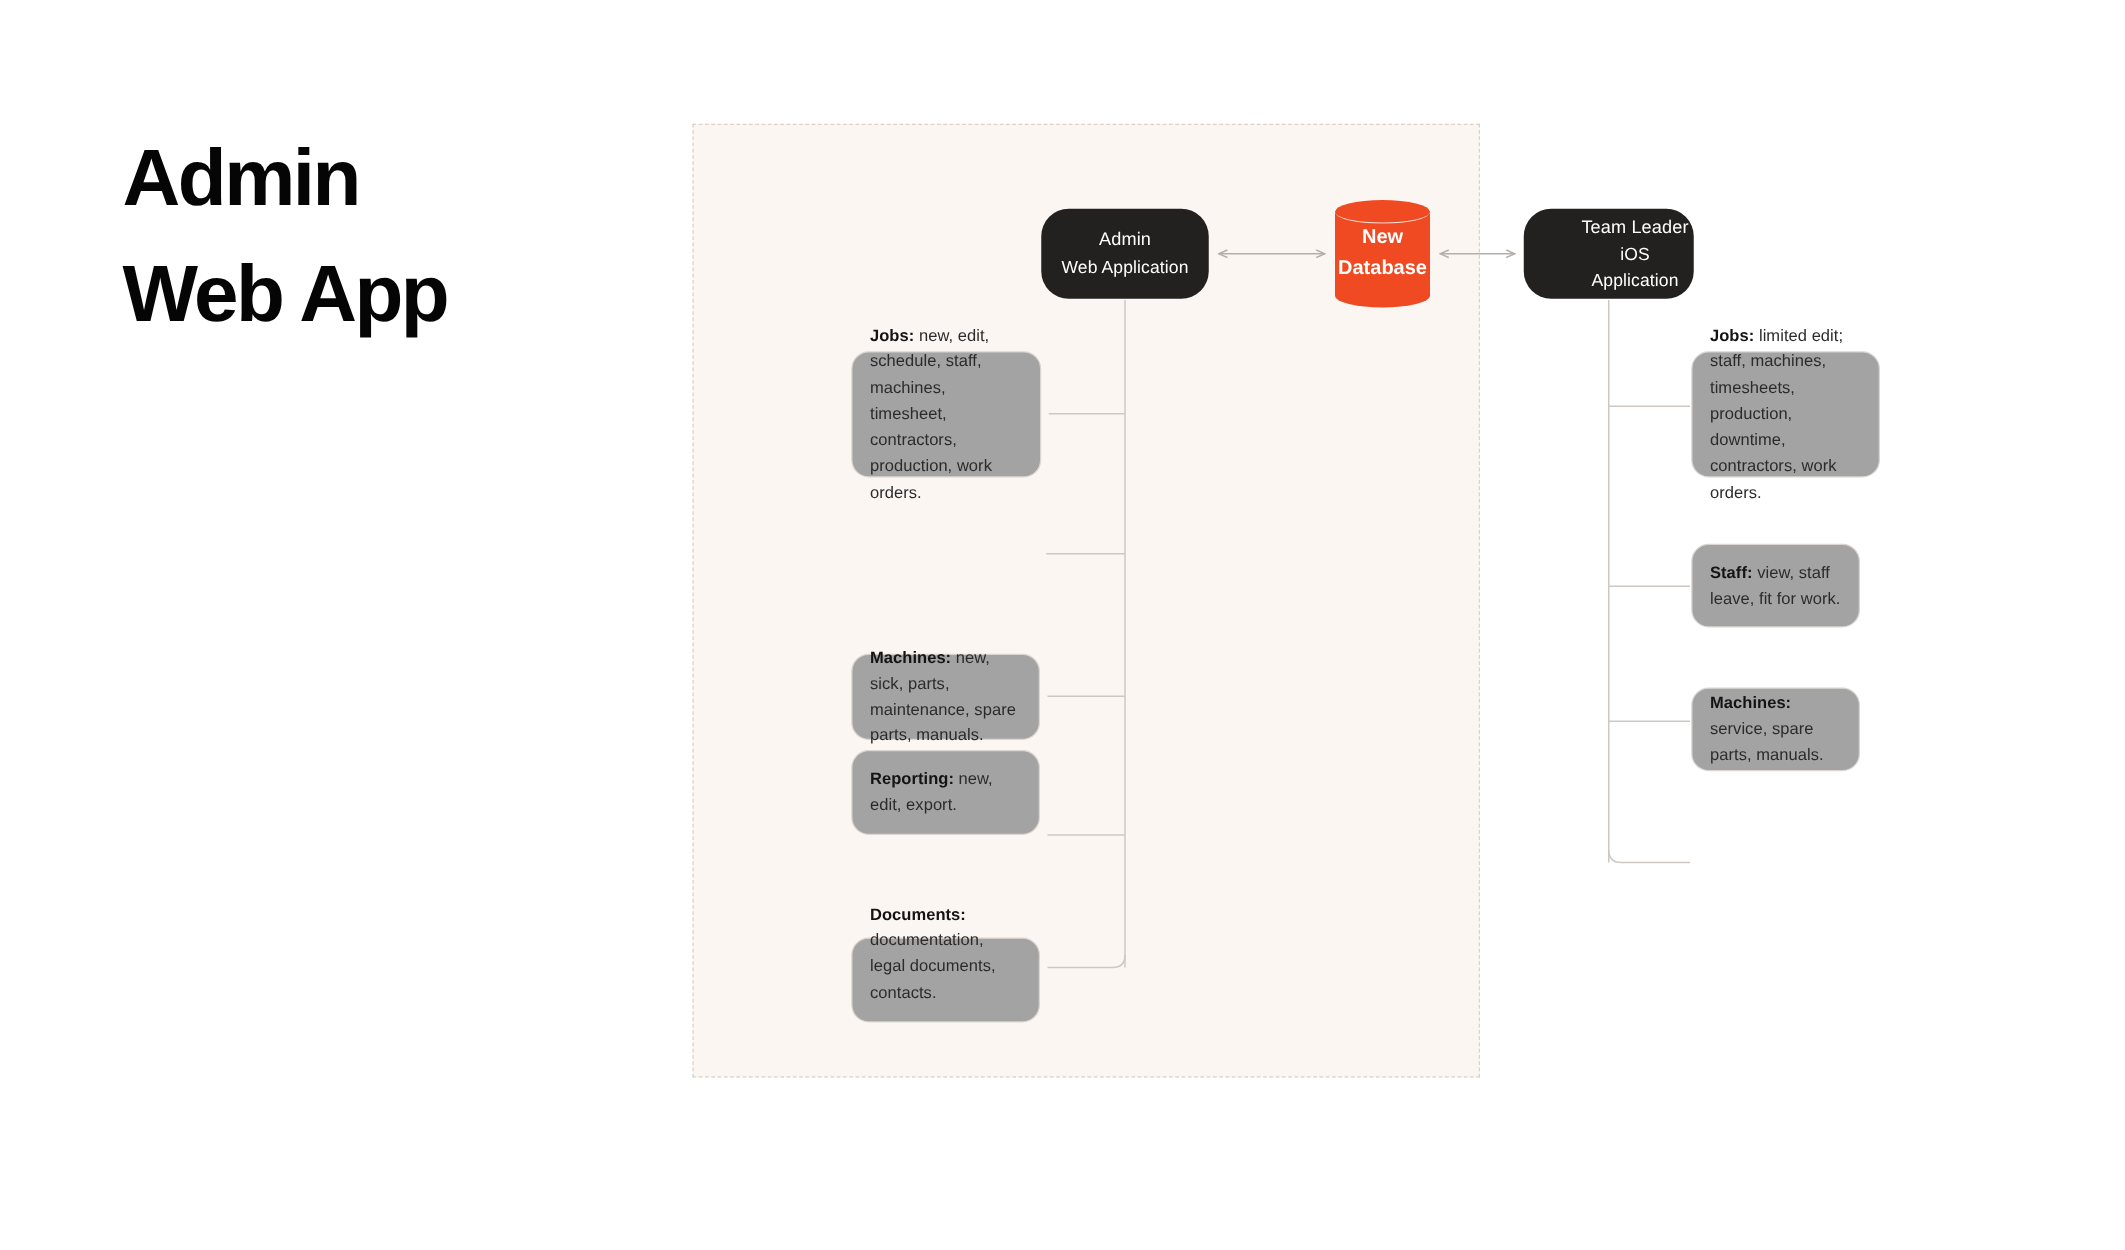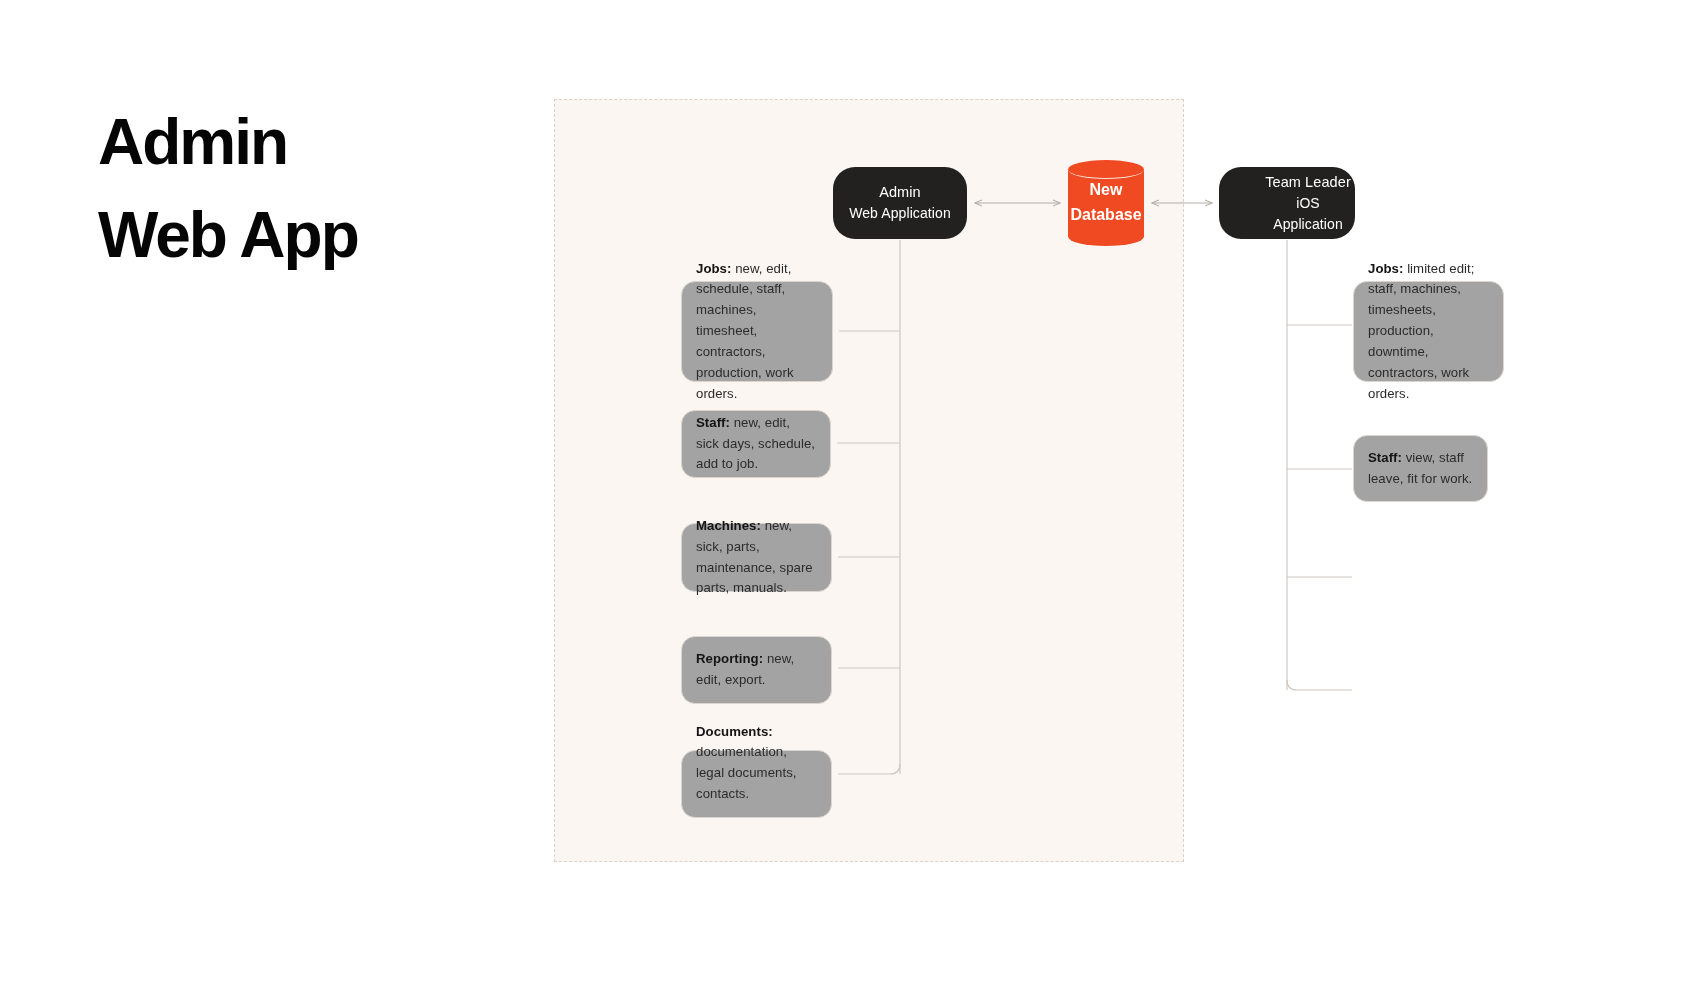--- a/index.html
+++ b/index.html
@@ -135,39 +135,39 @@
 
   <div class="node" id="node-team">
     <span class="l1">Team Leader</span>
     <span class="l2">iOS Application</span>
   </div>
 
   <div class="card" style="left:681px;top:281px;width:152px;height:101px;">
     <p><b>Jobs:</b><span> new, edit, schedule, staff, machines, timesheet, contractors, production, work orders.</span></p>
   </div>
 
-  <div class="card" style="left:681px;top:410px;width:150px;height:68px;">
-    <p><b>Staff:</b><span> new, edit, sick days, schedule, add to job.</span></p>
-  </div>
 
   <div class="card" style="left:681px;top:523px;width:151px;height:69px;">
     <p><b>Machines:</b><span> new, sick, parts, maintenance, spare parts, manuals.</span></p>
   </div>
 
-  <div class="card" style="left:681px;top:636px;width:151px;height:68px;">
+  <div class="card" style="left:681px;top:600px;width:151px;height:68px;">
     <p><b>Reporting:</b><span> new, edit, export.</span></p>
   </div>
 
   <div class="card" style="left:681px;top:750px;width:151px;height:68px;align-items:flex-end;">
     <p><b>Documents:</b><span> documentation, legal documents, contacts.</span></p>
   </div>
 
   <div class="card" style="left:1353px;top:281px;width:151px;height:101px;">
     <p><b>Jobs:</b><span> limited edit; staff, machines, timesheets, production, downtime, contractors, work orders.</span></p>
   </div>
 
   <div class="card" style="left:1353px;top:435px;width:135px;height:67px;">
     <p><b>Staff:</b><span> view, staff leave, fit for work.</span></p>
   </div>
 
+  <div class="card" style="left:1353px;top:550px;width:135px;height:67px;">
+    <p><b>Machines:</b><span> service, spare parts, manuals.</span></p>
+  </div>
 
 
 </div>
 
 </body></html>

